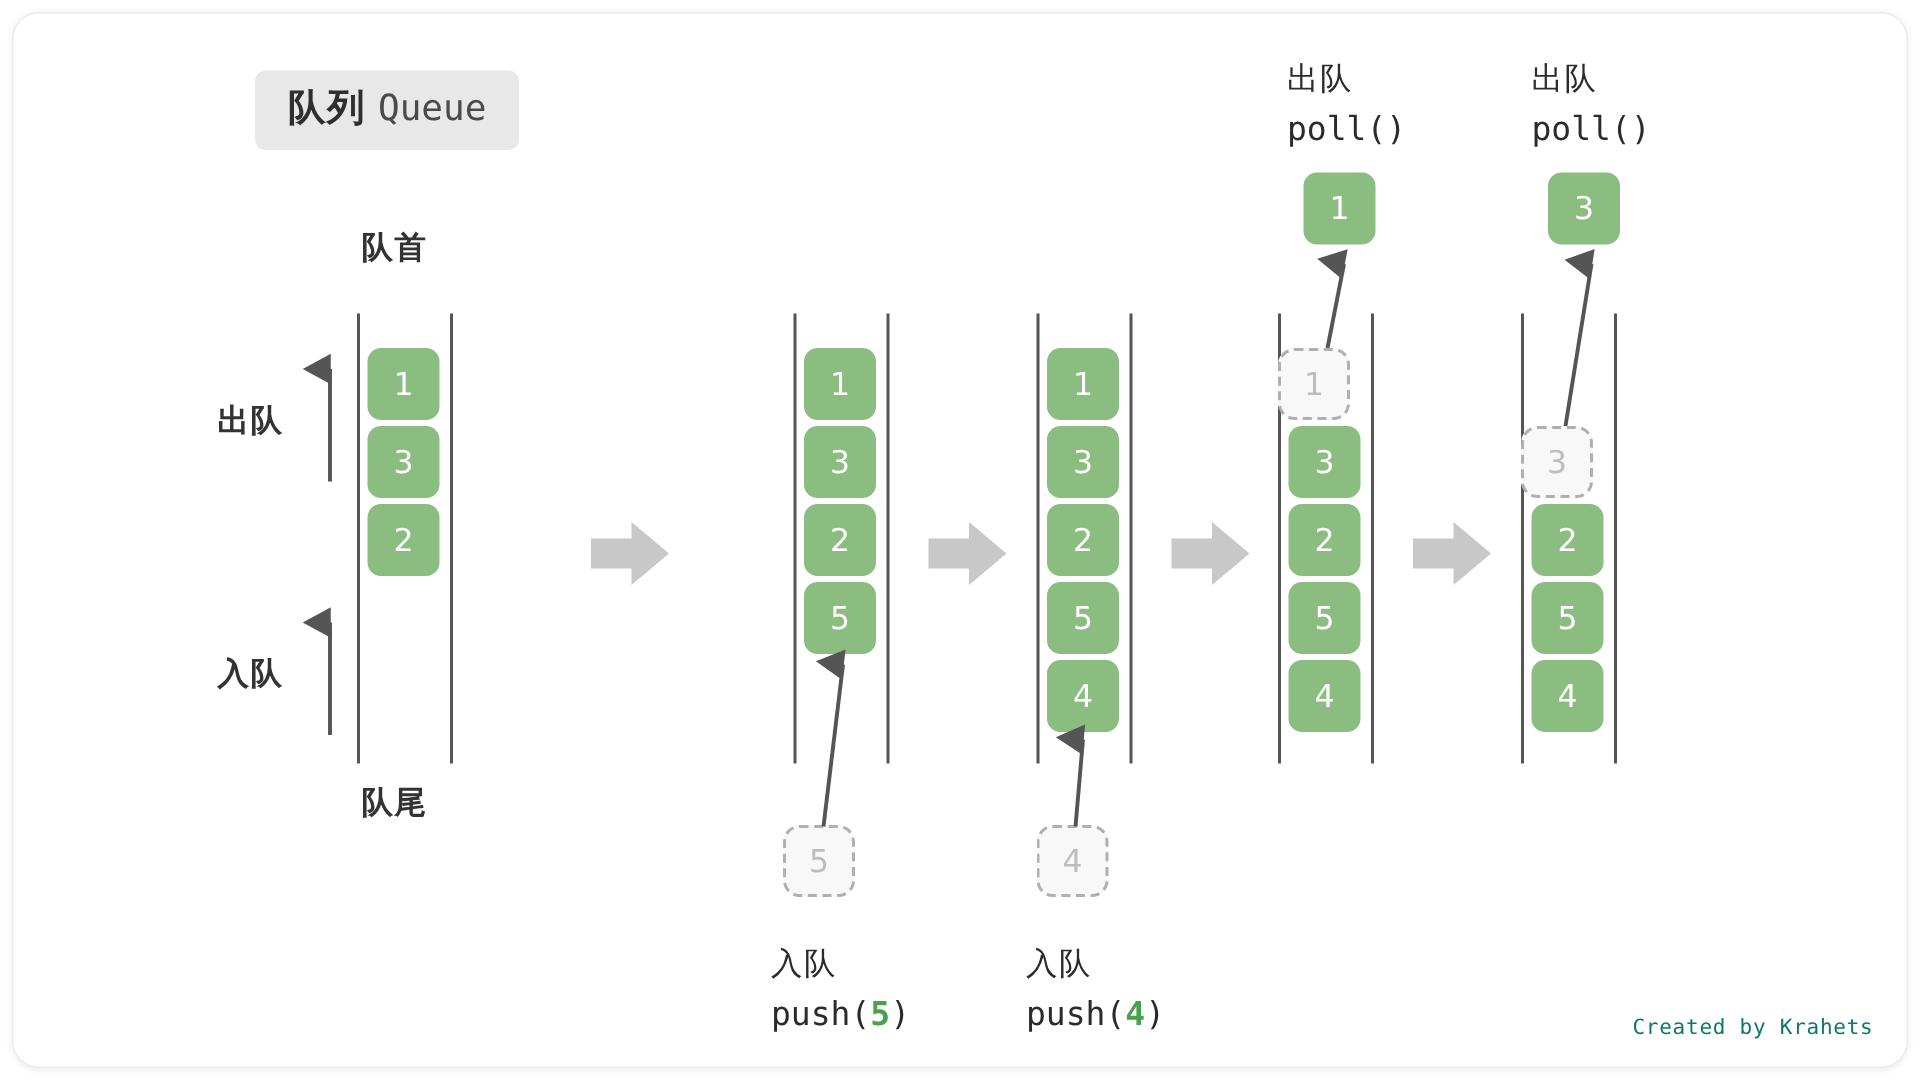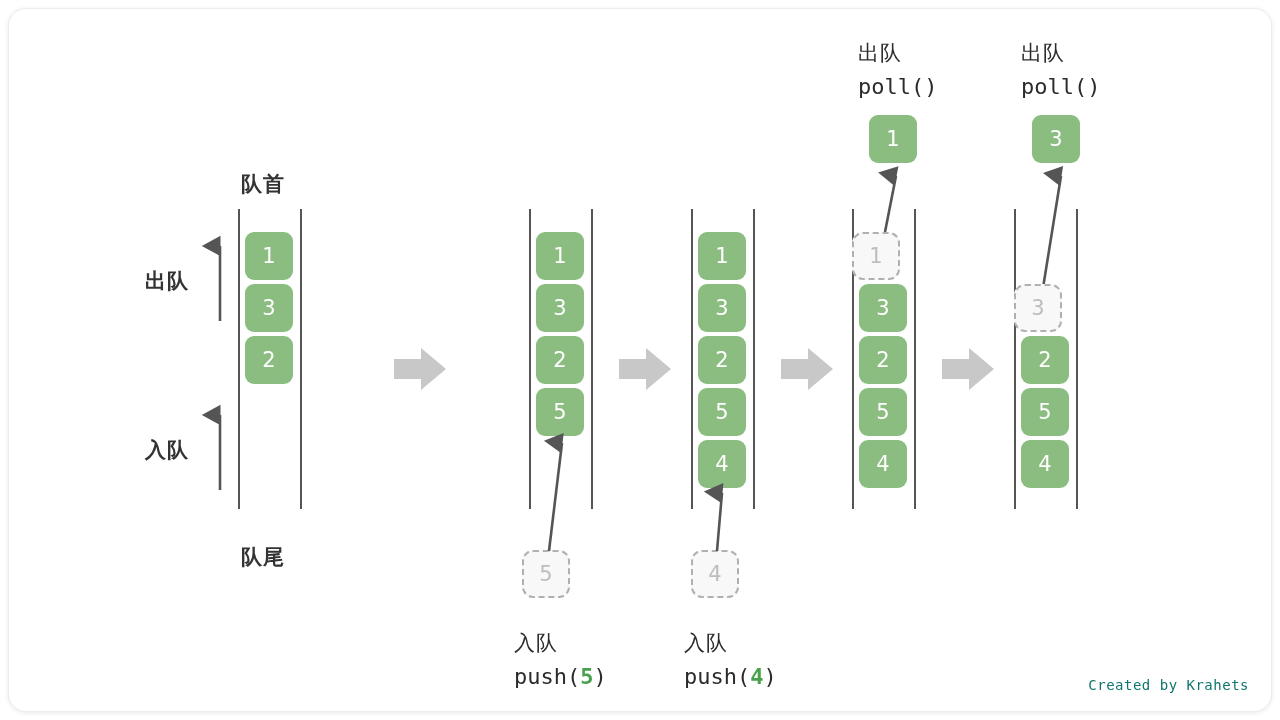--- a/index.html
+++ b/index.html
@@ -93,24 +93,27 @@
     white-space: nowrap;
   }
   svg { overflow: visible; }
 </style>
 </head>
 <body>
 
 <div id="card">
 <div id="stage">
 
-
-  <div class="abs cn-bold" style="left:232px; top:164px;">队首</div>
-
-  <div class="abs cn-bold" style="left:232px; top:537px;">队尾</div>
+  <div id="title-badge" class="abs">
+    <span class="cn">队列</span><span class="en">Queue</span>
+  </div>
+
+  <div class="abs cn-bold" style="left:232px; top:146px;">队首</div>
+
+  <div class="abs cn-bold" style="left:232px; top:516px;">队尾</div>
 
   <div class="abs cn-bold" style="left:136px; top:261px;">出队</div>
 
   <div class="abs cn-bold" style="left:136px; top:430px;">入队</div>
 
   <svg class="abs" style="left:200px; top:228px;" width="30" height="90">
     <defs>
       <marker id="mkUp" markerWidth="9" markerHeight="9" refX="4.5" refY="7.4" orient="auto">
         <path d="M0.6,7.6 L4.5,0.4 L8.4,7.6 Z" fill="#555555"></path>
       </marker>

